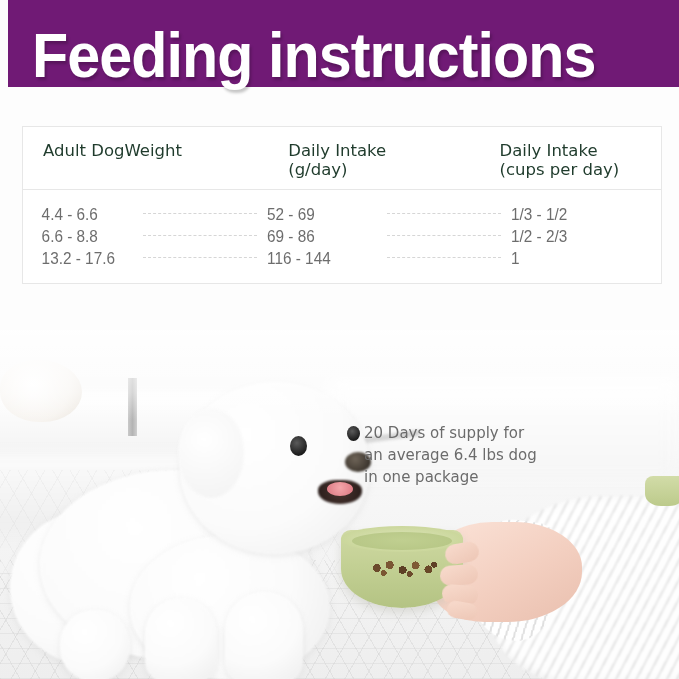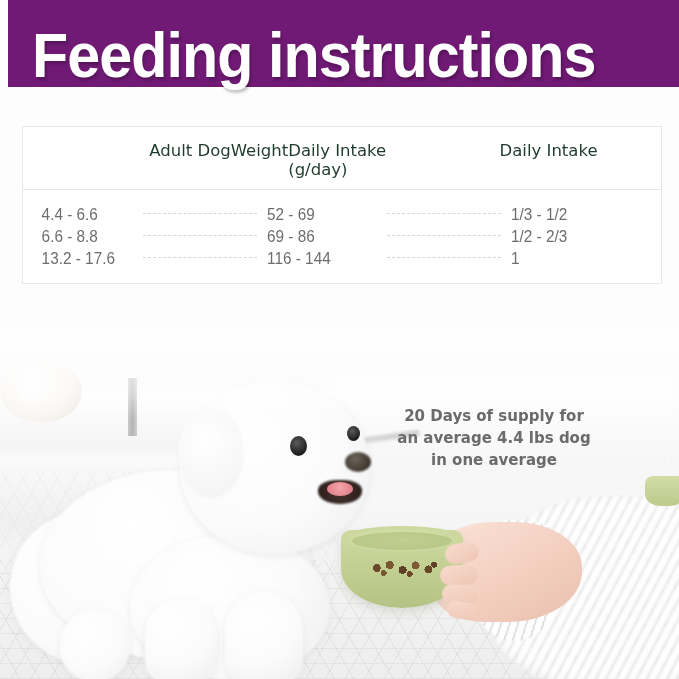--- a/index.html
+++ b/index.html
@@ -271,21 +271,21 @@
     display: flex;
     border-bottom: 1px solid #e7e7e7;
     padding: 14px 0 10px 0;
   }
   .th {
     color: #1f3b2c;
     font-size: 16.5px;
     line-height: 19px;
     font-family: "DejaVu Sans", "Liberation Sans", sans-serif;
   }
-  .th-1 { width: 266px; padding-left: 20px; box-sizing: border-box; text-align: right; }
+  .th-1 { width: 266px; padding-left: 20px; box-sizing: border-box; }
   .th-2 { width: 212px; box-sizing: border-box; }
   .th-3 { width: 162px; box-sizing: border-box; }
   .th .unit { display: block; }
 
   .table-body { padding: 13px 0 14px 0; }
   .trow {
     display: flex;
     align-items: center;
     height: 22px;
   }
@@ -308,28 +308,27 @@
     border-top: 1px dashed #cfcfcf;
     opacity: .85;
   }
   .leader-1 { max-width: 148px; }
   .leader-2 { max-width: 148px; }
 
   
   .supply-note {
     position: absolute;
     right: 55px;
-    top: 405px;
+    top: 422px;
     width: 260px;
-    text-align: center;
+    text-align: left;
     color: #6b6b6b;
     font-family: "DejaVu Sans", "Liberation Sans", sans-serif;
     font-size: 15px;
     line-height: 22px;
-    font-weight: bold;
   }
   .supply-note span { display: block; }
 </style>
 </head>
 <body>
 
 <div id="page">
 
   <div class="photo-layer">
     <div class="floor"></div>
@@ -383,20 +382,21 @@
     <div class="table-head">
       <div class="th th-1">
         <span>Adult DogWeight</span>
       </div>
       <div class="th th-2">
         <span>Daily Intake</span>
         <span class="unit">(g/day)</span>
       </div>
       <div class="th th-3">
         <span>Daily Intake</span>
+        <span class="unit">(cups per day)</span>
       </div>
     </div>
 
     <div class="table-body">
       <div class="trow">
         <div class="cell c-weight">4.4 - 6.6</div>
         <div class="leader leader-1"></div>
         <div class="cell c-grams">52 - 69</div>
         <div class="leader leader-2"></div>
         <div class="cell c-cups">1/3 - 1/2</div>
@@ -413,17 +413,17 @@
         <div class="leader leader-1"></div>
         <div class="cell c-grams">116 - 144</div>
         <div class="leader leader-2"></div>
         <div class="cell c-cups">1</div>
       </div>
     </div>
   </div>
 
   <div class="supply-note">
     <span>20 Days of supply for</span>
-    <span>an average 4.4 lbs dog</span>
-    <span>in one average</span>
+    <span>an average 6.4 lbs dog</span>
+    <span>in one package</span>
   </div>
 
 </div>
 
 </body></html>

